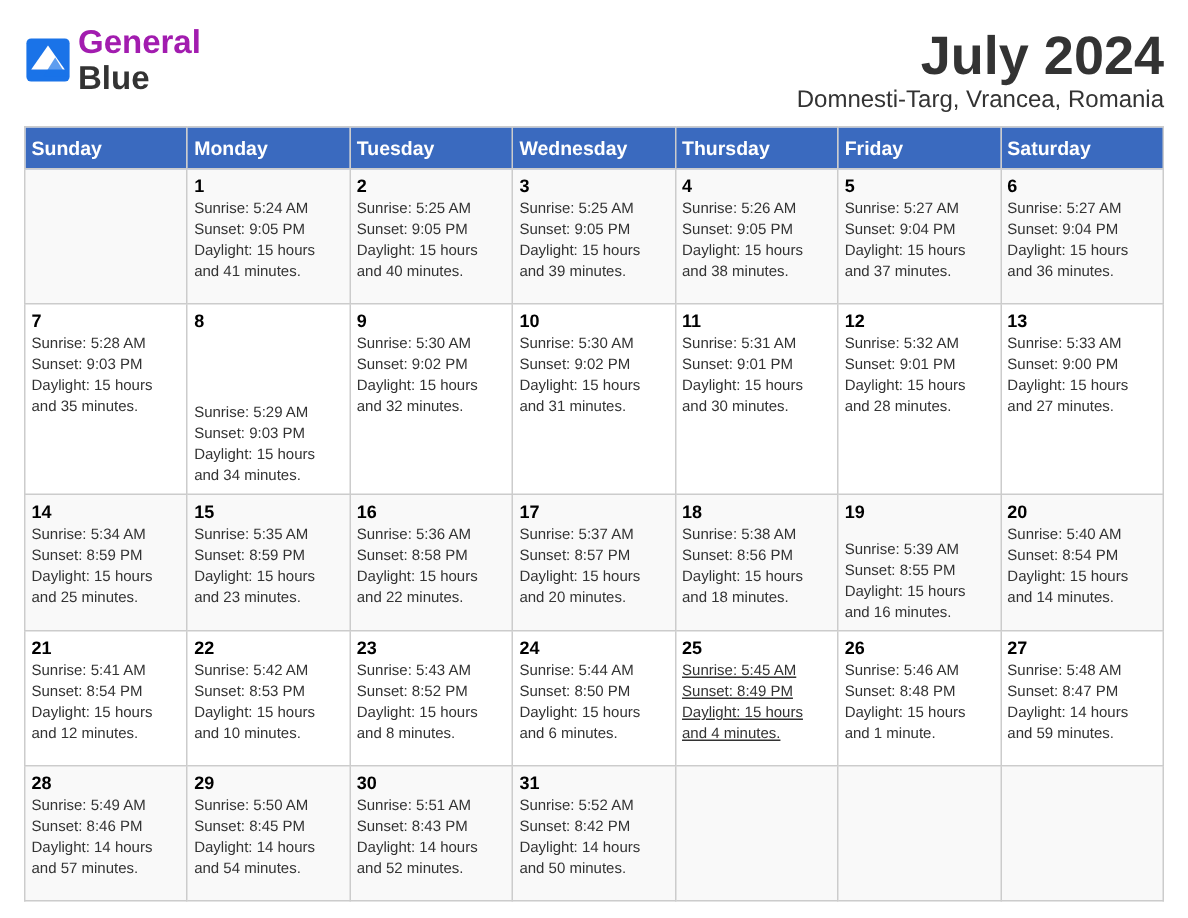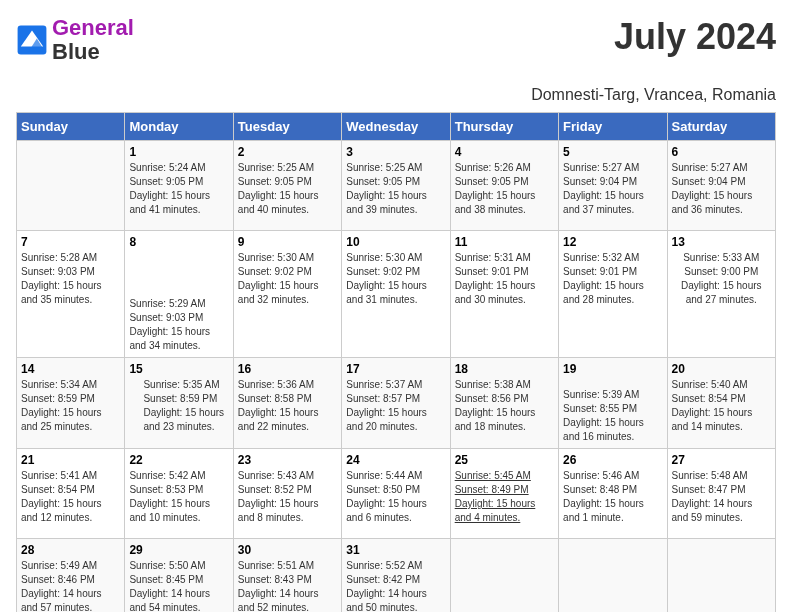--- a/index.html
+++ b/index.html
@@ -38,21 +38,20 @@
       text-align: right;
     }
     .month-title {
       font-size: 36px;
       font-weight: bold;
       color: #333;
     }
     .location-title {
       font-size: 16px;
       color: #333;
-      margin-top: 28px;
     }
     table {
       width: 100%;
       border-collapse: collapse;
       font-size: 11px;
     }
     thead tr th {
       background-color: #3a6abf;
       color: #fff;
       padding: 6px 4px;
@@ -203,37 +202,37 @@
         </td>
         <td>
           <span class="day-num">12</span>
           <div class="day-info" style="white-space: pre-line;">Sunrise: 5:32 AM
 Sunset: 9:01 PM
 Daylight: 15 hours
 and 28 minutes.</div>
         </td>
         <td>
           <span class="day-num">13</span>
-          <div class="day-info" style="white-space: pre-line; text-align: center;">Sunrise: 5:33 AM
+          <div class="day-info" style="white-space: pre-line;">Sunrise: 5:33 AM
 Sunset: 9:00 PM
 Daylight: 15 hours
 and 27 minutes.</div>
         </td>
       </tr>
       <tr>
         <td>
           <span class="day-num">14</span>
           <div class="day-info" style="white-space: pre-line;">Sunrise: 5:34 AM
 Sunset: 8:59 PM
 Daylight: 15 hours
 and 25 minutes.</div>
         </td>
         <td>
           <span class="day-num">15</span>
-          <div class="day-info" style="white-space: pre-line; margin-left: 14px;">Sunrise: 5:35 AM
+          <div class="day-info" style="white-space: pre-line;">Sunrise: 5:35 AM
 Sunset: 8:59 PM
 Daylight: 15 hours
 and 23 minutes.</div>
         </td>
         <td>
           <span class="day-num">16</span>
           <div class="day-info" style="white-space: pre-line;">Sunrise: 5:36 AM
 Sunset: 8:58 PM
 Daylight: 15 hours
 and 22 minutes.</div>

